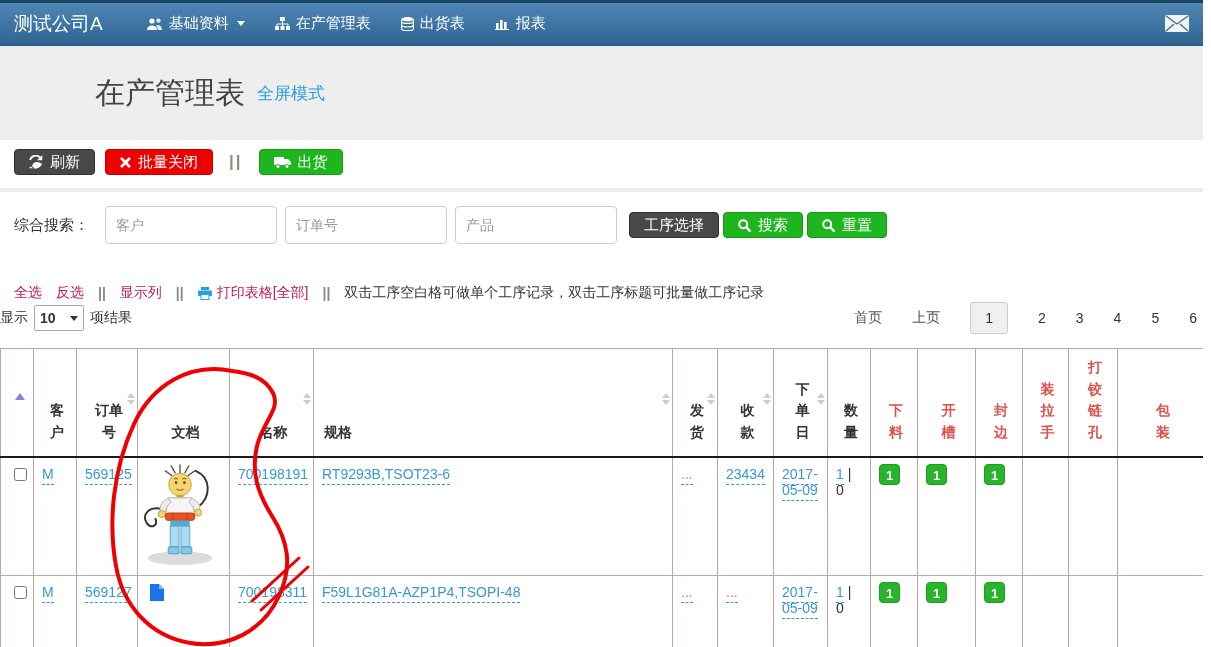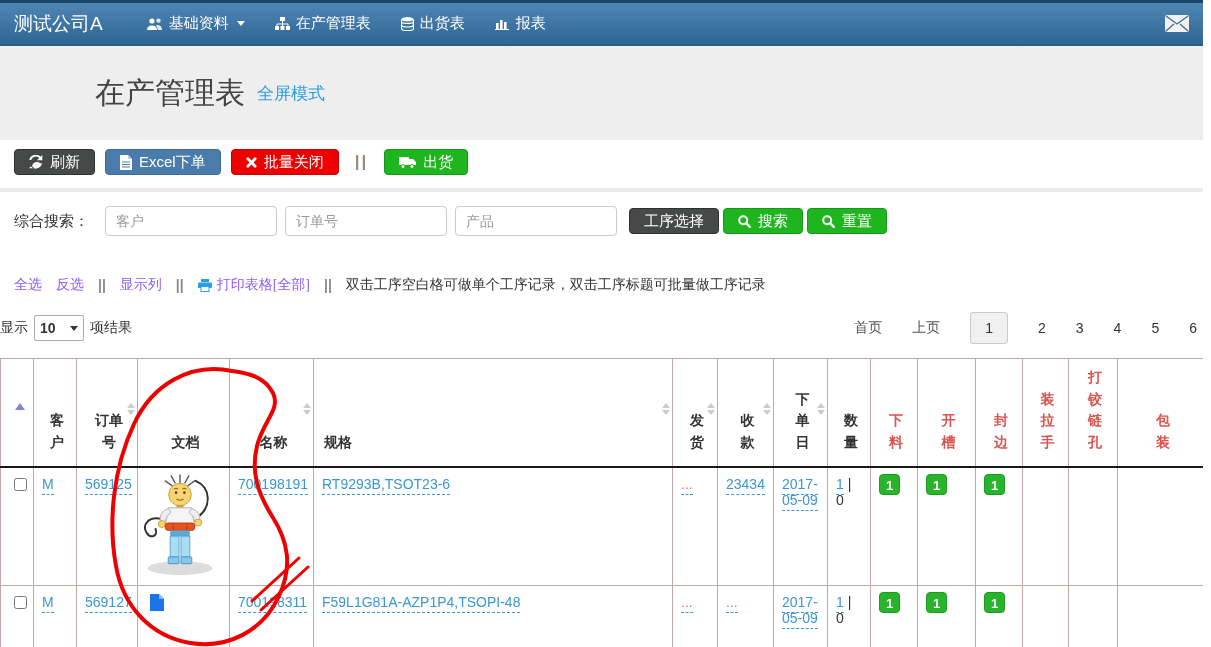--- a/index.html
+++ b/index.html
@@ -30,33 +30,33 @@
     border-radius:4px; padding:8px 14px; height:26px; border:1px solid transparent; cursor:pointer; }
   .btn-dark  { background:#474949; border-color:#2f3030; }
   .btn-blue  { background:#4a7cab; border-color:#3e6b96; }
   .btn-red   { background:#ee0000; border-color:#c40000; }
   .btn-green { background:#1fb51f; border-color:#179717; }
   .tb-sep { color:#9a8a7a; font-size:17px; font-weight:bold; margin:0 6px; letter-spacing:2px; }
 
   
   .search-panel { border-top:4px solid #ececec; padding:14px; display:flex; align-items:center; }
   .search-label { font-size:15px; color:#333; margin-right:16px; }
-  .search-input { width:172px; height:30px; border:1px solid #ccc; border-radius:4px;
+  .search-input { width:172px; height:38px; border:1px solid #ccc; border-radius:4px;
     padding:0 10px; font-size:14px; margin-right:8px; color:#0f766e; }
   .search-input::placeholder { color:#999; }
   .search-panel .btn { margin-left:4px; }
 
   
   .links-row { margin:26px 0 0 14px; font-size:14px; display:flex; align-items:center; gap:14px; }
-  .links-row a { color:#8b5cf6; text-decoration:none; display:inline-flex; align-items:center; gap:5px;font-family:Liberation Serif, serif; }
+  .links-row a { color:#be185d; text-decoration:none; display:inline-flex; align-items:center; gap:5px; }
   .lr-sep { color:#888; font-weight:bold; }
   .hint { color:#333;text-align:right; }
 
   
-  .results-row { margin-top:18px; display:flex; align-items:center; font-size:14px; color:#333; }
+  .results-row { display:flex; align-items:center; font-size:14px; color:#333; }
   .fake-select { display:inline-flex; align-items:center; justify-content:space-between;
     border:1px solid #aaa; border-radius:2px; width:50px; height:26px; padding:0 5px;
     margin:0 6px; font-weight:bold; cursor:pointer; }
   .fs-caret { width:0; height:0; border-left:4px solid transparent; border-right:4px solid transparent;
     border-top:5px solid #333; }
   .pagination { margin-left:auto; display:flex; align-items:center; padding-right:6px; }
   .pagination a { text-decoration:none; color:#333; margin-left:30px; font-size:14px; }
   .pg-nav { color:#555 !important; }
   .pg-current { background:#f0f0f0; border:1px solid #ccc; border-radius:3px; padding:7px 14px; }
 
@@ -161,30 +161,20 @@
   </div>
 
   <div class="toolbar">
     <button class="btn btn-dark">
       <span class="icon">
         <svg width="14" height="14" viewBox="0 0 16 16">
             <path d="M13.9 2.1A8 8 0 0 0 .3 6h2.2A6 6 0 0 1 12.4 3.6L9.6 6.4H16V0zM0 16h6.4L3.6 13.2A6 6 0 0 1 13.5 10h2.2A8 8 0 0 1 2.1 13.9L0 16z" fill="#fff" transform="scale(.95)"></path>
           </svg>
       </span>
       <span>刷新</span>
-    </button>
-    <button class="btn btn-blue">
-      <span class="icon">
-        <svg width="12" height="15" viewBox="0 0 12 15">
-            <path d="M0 0h8l4 4v11H0z" fill="#fff"></path>
-            <path d="M8 0l4 4H8z" fill="#b8cde0"></path>
-            <path d="M2 7h8M2 9.5h8M2 12h8" stroke="#4a7cab" stroke-width="1.1"></path>
-          </svg>
-      </span>
-      <span>Excel下单</span>
     </button>
     <button class="btn btn-red">
       <span class="icon">
         <svg width="11" height="11" viewBox="0 0 12 12">
             <path d="M2 2l8 8M10 2l-8 8" stroke="#fff" stroke-width="3" stroke-linecap="round"></path>
           </svg>
       </span>
       <span>批量关闭</span>
     </button>
     <span class="tb-sep">||</span>

